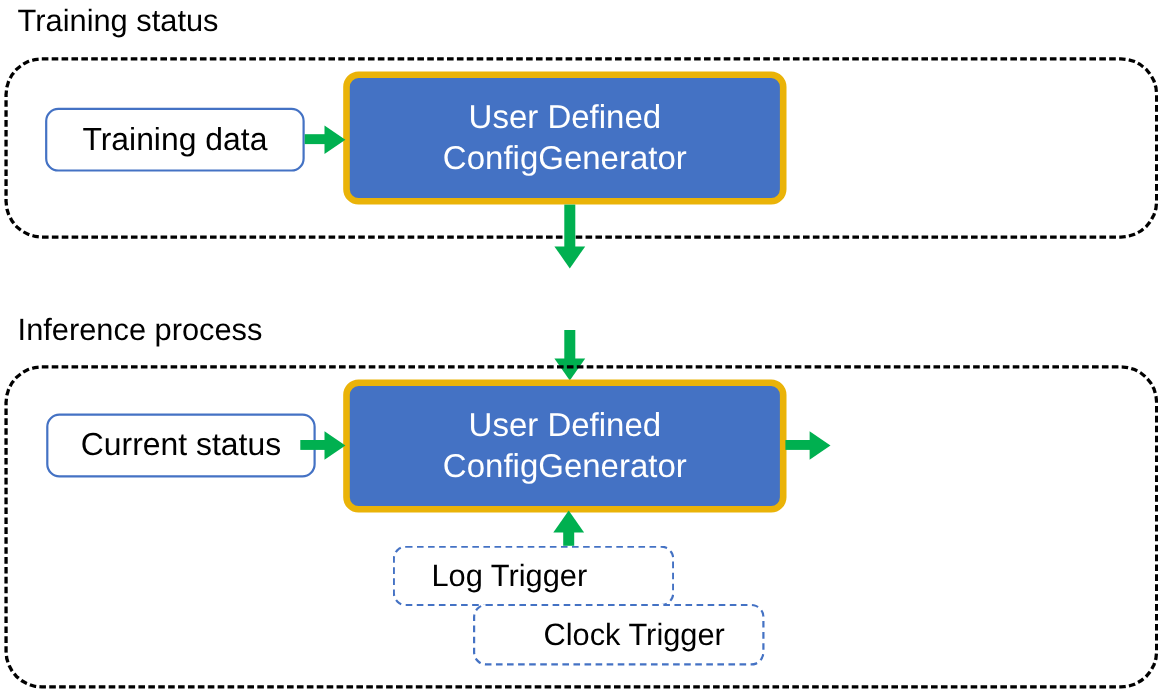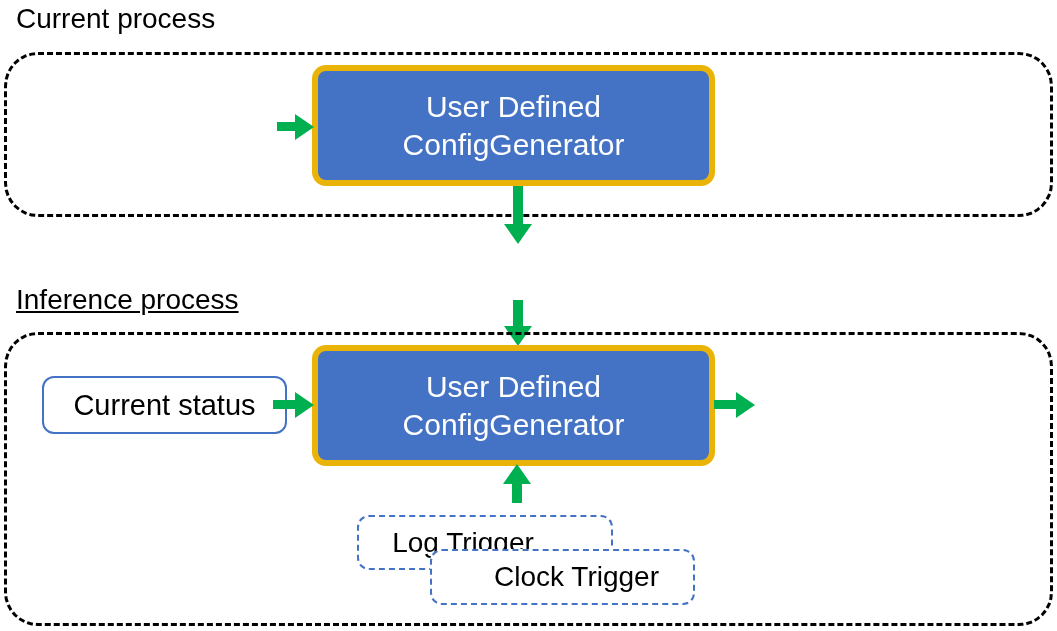--- a/index.html
+++ b/index.html
@@ -21,21 +21,21 @@
   
   .section-caption {
     position: absolute;
     font-size: 28px;
     line-height: 34px;
     color: #000000;
     white-space: nowrap;
     font-weight: 400;
   }
   #caption-training { left: 16px; top: 2px; }
-  #caption-inference { left: 16px; top: 283px; text-decoration: underline; }
+  #caption-inference { left: 16px; top: 283px; }
 
   
   .process-container {
     position: absolute;
     border: 3px dashed #000000;
     border-radius: 34px;
     box-sizing: border-box;
     background: transparent;
   }
   #container-training { left: 4px;  top: 52px;  width: 1049px; height: 165px; }
@@ -78,21 +78,21 @@
     line-height: 32px;
   }
 
   
   #node-training-data   { left: 41px;  top: 98px;  width: 236px; height: 58px; }
   #node-generator-train { left: 312px; top: 65px;  width: 403px; height: 121px; }
   #node-checkpoint      { left: 395px; top: 243px; width: 237px; height: 57px; }
   #node-current-status  { left: 28px;  top: 376px; width: 245px; height: 58px; margin-left: 14px; }
   #node-generator-infer { left: 312px; top: 345px; width: 403px; height: 121px; }
   #node-output-config   { left: 754px; top: 376px; width: 256px; height: 58px; }
-  #node-log-trigger     { left: 357px; top: 515px; width: 256px; height: 55px; z-index: 3;}
+  #node-log-trigger     { left: 357px; top: 496px; width: 256px; height: 55px; z-index: 3;}
   #node-clock-trigger   { left: 430px; top: 549px; width: 265px; height: 56px; z-index: 4;}
 
   .node-log-label  { position: relative; left: -22px; }
   .node-clock-label{ position: relative; left: 14px; }
 
   
   .arrow { position: absolute; }
   .arrow .shaft { position: absolute; background: #00B050; }
   .arrow .head  { position: absolute; width: 0; height: 0; }
 
@@ -146,24 +146,27 @@
   
   #arrow-triggers-to-generator { left: 503px; top: 464px; width: 28px; height: 39px; }
   #arrow-triggers-to-generator .shaft { left: 9px; top: 18px; height: 21px; }
   #arrow-triggers-to-generator .head  { left: 0; top: 0; }
 </style>
 </head>
 <body>
 
 <div id="canvas">
 
-  <div class="section-caption" id="caption-training">Current process</div>
+  <div class="section-caption" id="caption-training">Training status</div>
 
   <div class="process-container" id="container-training"></div>
 
+  <div class="node node-outline" id="node-training-data">
+    <span>Training data</span>
+  </div>
 
   <div class="node node-filled" id="node-generator-train">
     <div>
       <div>User Defined</div>
       <div>ConfigGenerator</div>
     </div>
   </div>
 
   <div class="arrow arrow-right" id="arrow-trainingdata-to-generator">
     <div class="shaft"></div>

